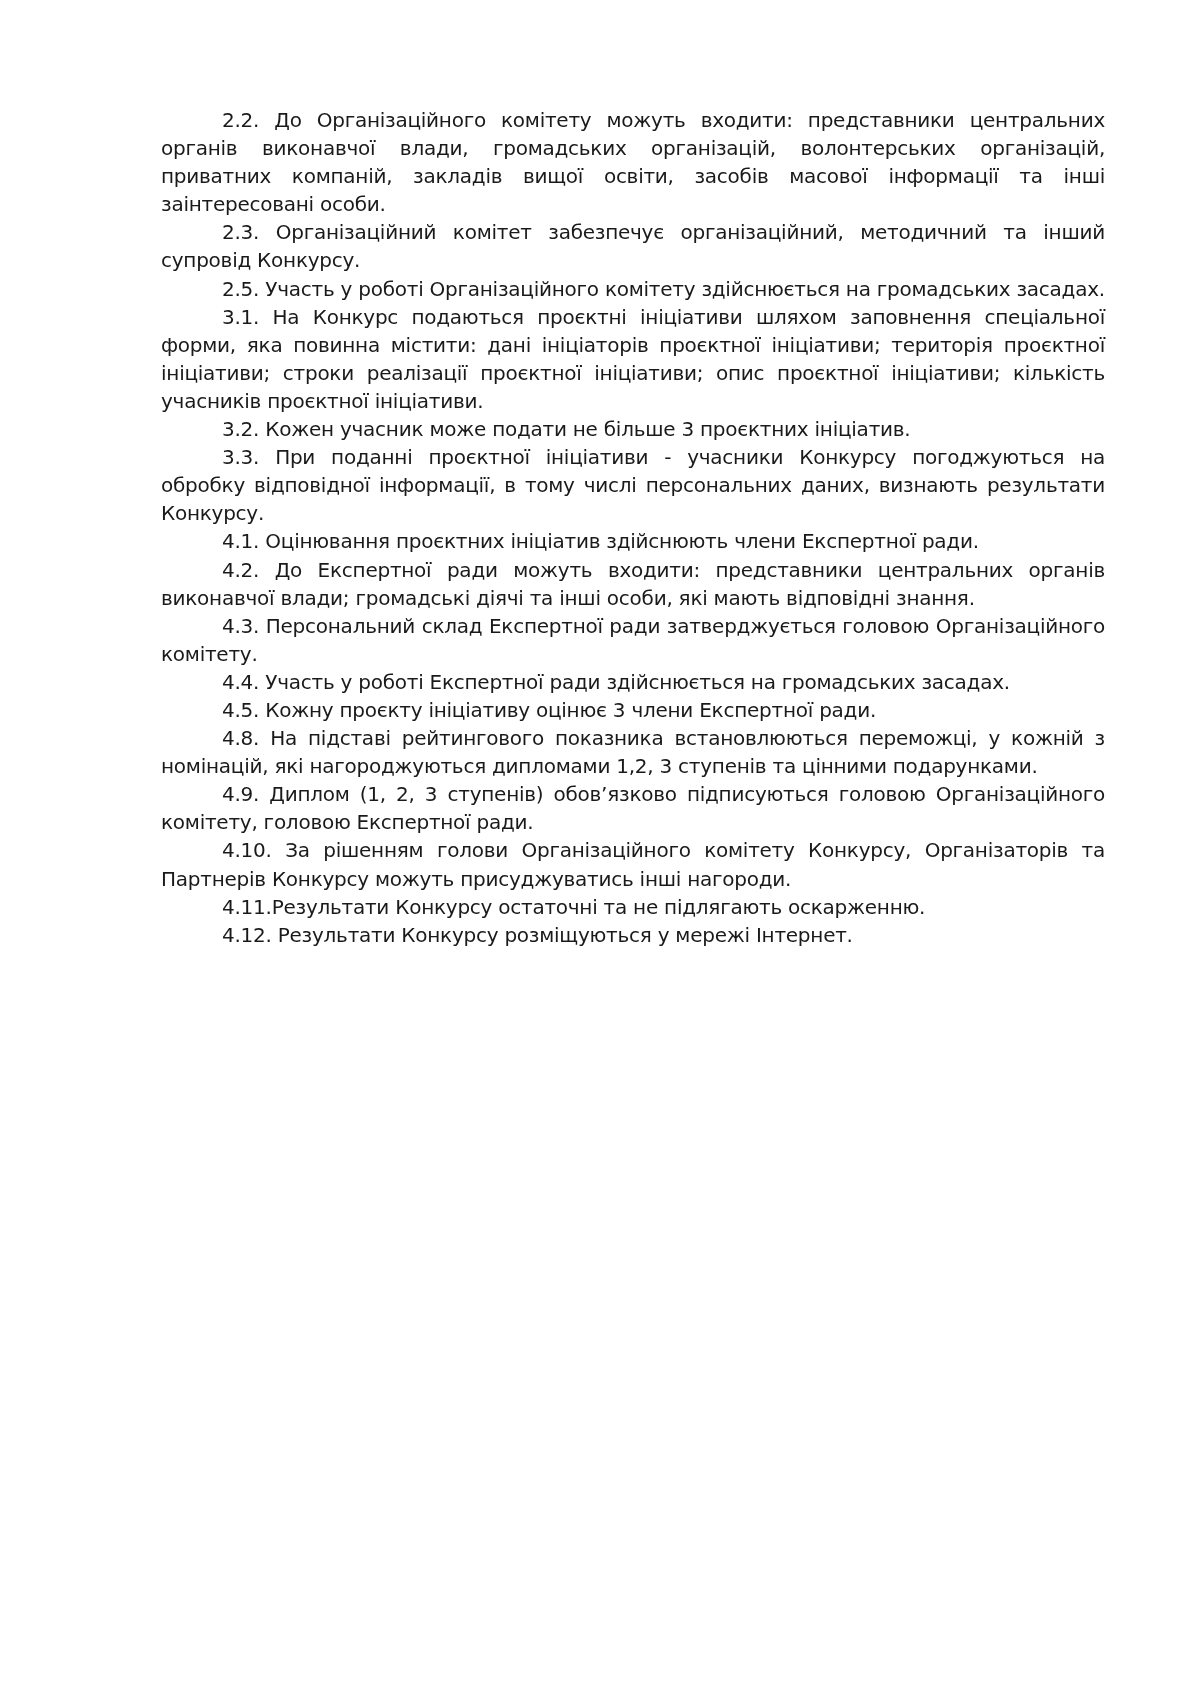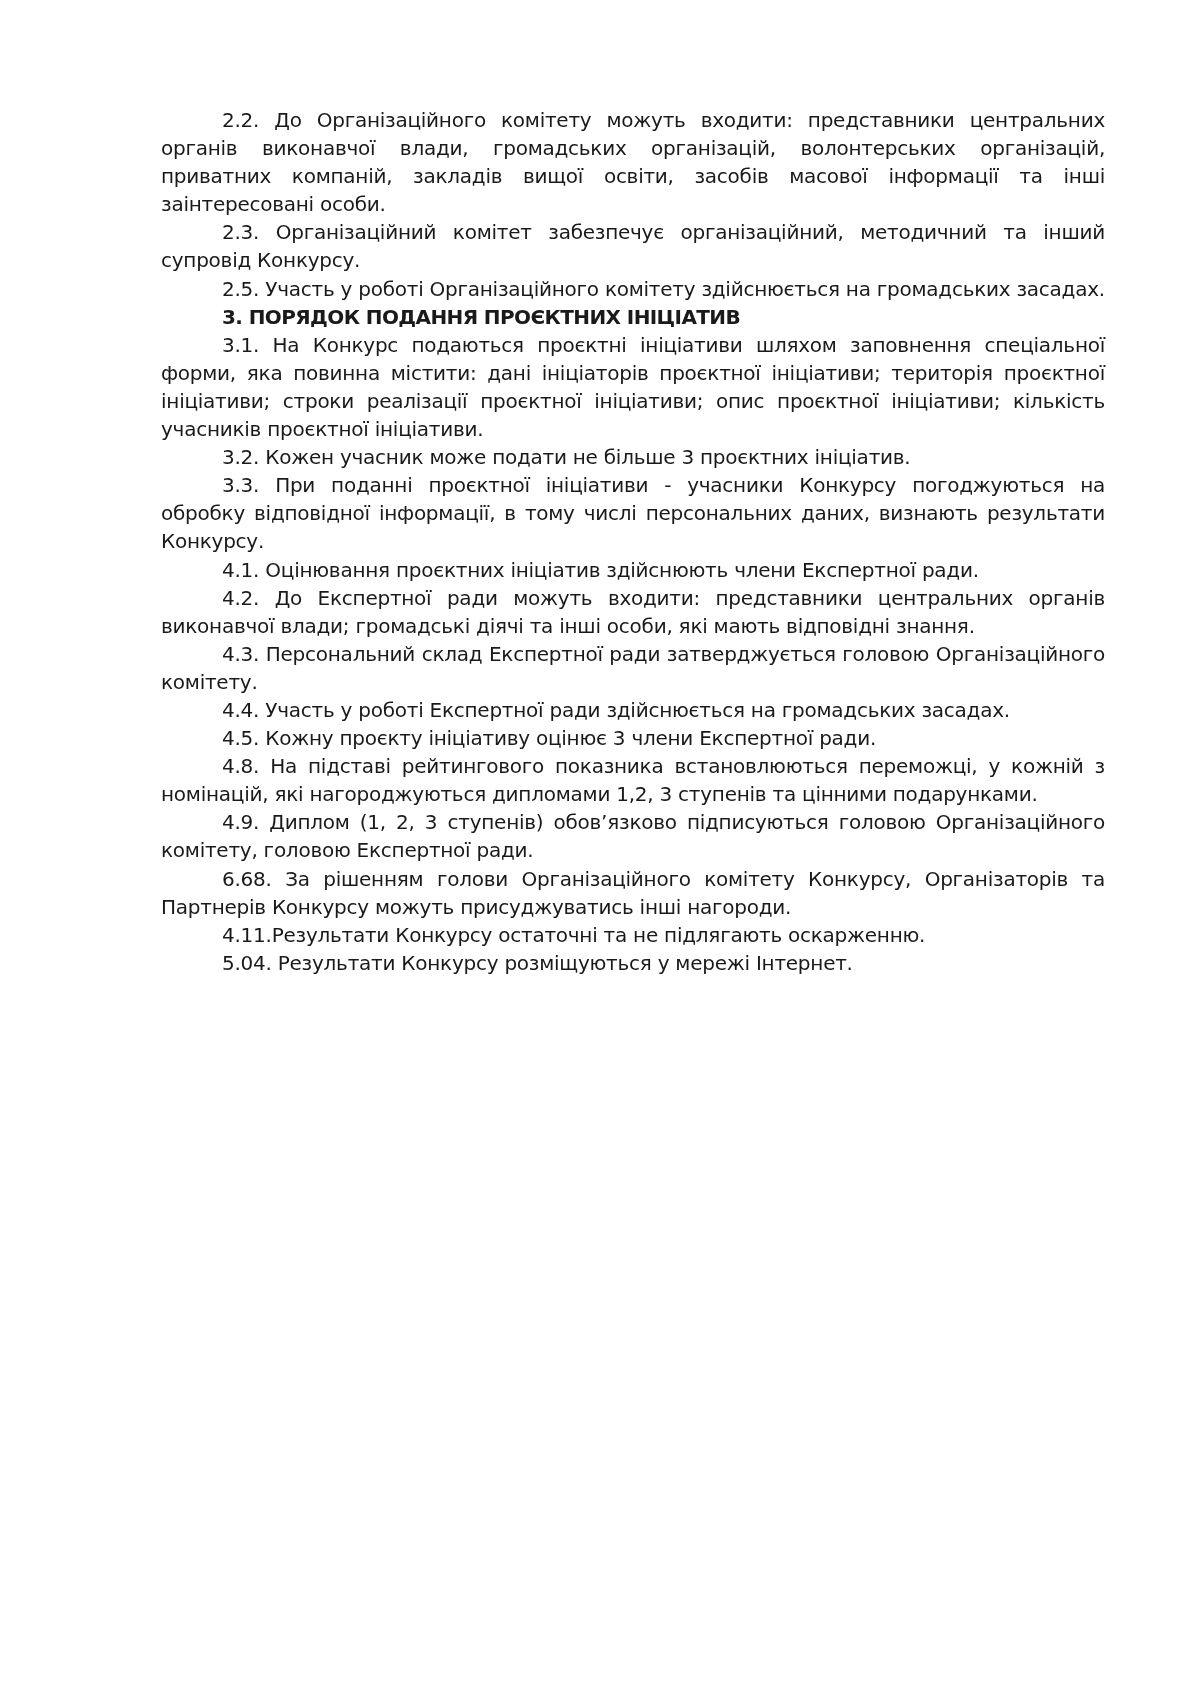--- a/index.html
+++ b/index.html
@@ -19,27 +19,26 @@
   .para { margin: 0; text-align: justify; text-indent: 61px; }
   .heading { margin: 0; text-indent: 61px; font-weight: bold; letter-spacing: -0.6px; }
 </style>
 </head>
 <body>
 
 <div class="page">
   <p class="para">2.2. До Організаційного комітету  можуть входити: представники центральних органів виконавчої влади, громадських організацій, волонтерських організацій, приватних компаній, закладів вищої освіти, засобів масової інформації та  інші заінтересовані особи.</p>
   <p class="para">2.3. Організаційний комітет забезпечує організаційний, методичний та інший супровід Конкурсу.</p>
   <p class="para">2.5. Участь у роботі Організаційного комітету здійснюється на громадських засадах.</p>
-  <p class="heading">3. ПОРЯДОК ПОДАННЯ ПРОЄКТНИХ ІНІЦІАТИВ</p>
   <p class="para">3.1. На Конкурс подаються  проєктні ініціативи шляхом заповнення спеціальної форми, яка повинна містити: дані ініціаторів проєктної ініціативи; територія проєктної ініціативи; строки реалізації проєктної ініціативи; опис проєктної ініціативи; кількість учасників проєктної ініціативи.</p>
   <p class="para">3.2. Кожен учасник може подати не більше 3 проєктних ініціатив.</p>
   <p class="para">3.3. При поданні проєктної ініціативи  - учасники Конкурсу погоджуються на обробку відповідної інформації, в тому числі персональних даних, визнають результати Конкурсу.</p>
   <p class="para">4.1. Оцінювання проєктних ініціатив здійснюють члени Експертної ради.</p>
   <p class="para">4.2. До Експертної ради можуть входити: представники центральних органів виконавчої влади; громадські діячі та інші особи, які мають відповідні знання.</p>
   <p class="para">4.3. Персональний склад Експертної ради затверджується головою Організаційного комітету.</p>
   <p class="para">4.4. Участь у роботі Експертної ради здійснюється на громадських засадах.</p>
   <p class="para">4.5. Кожну проєкту ініціативу оцінює 3 члени Експертної ради.</p>
   <p class="para">4.8. На підставі рейтингового показника встановлюються переможці, у кожній з номінацій, які нагороджуються дипломами 1,2, 3 ступенів та цінними подарунками.</p>
   <p class="para">4.9. Диплом (1, 2, 3 ступенів) обов’язково підписуються головою Організаційного комітету, головою Експертної ради.</p>
-  <p class="para">6.68. За рішенням голови Організаційного комітету Конкурсу, Організаторів та Партнерів Конкурсу можуть присуджуватись інші нагороди.</p>
+  <p class="para">4.10. За рішенням голови Організаційного комітету Конкурсу, Організаторів та Партнерів Конкурсу можуть присуджуватись інші нагороди.</p>
   <p class="para">4.11.Результати Конкурсу остаточні та не підлягають оскарженню.</p>
-  <p class="para">5.04. Результати Конкурсу розміщуються у мережі Інтернет.</p>
+  <p class="para">4.12. Результати Конкурсу розміщуються у мережі Інтернет.</p>
 </div>
 
 </body></html>

